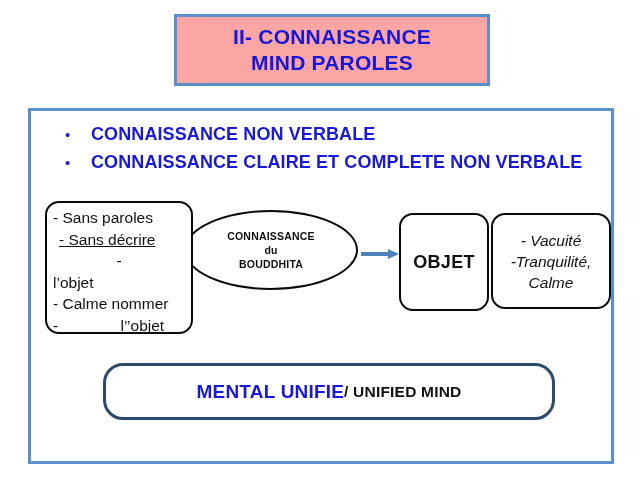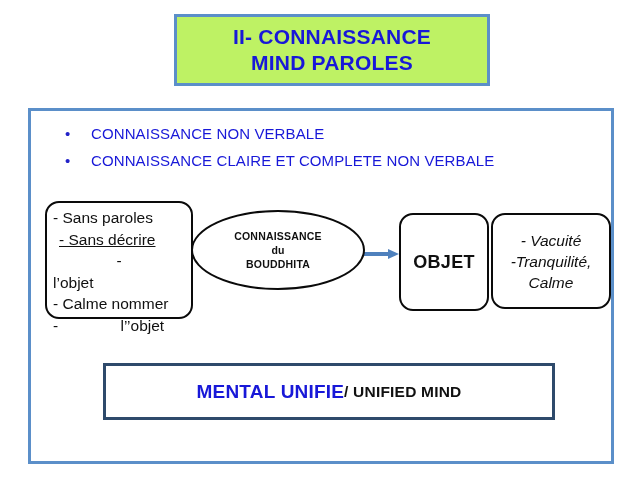--- a/index.html
+++ b/index.html
@@ -17,21 +17,21 @@
   }
 
   
   #title-box {
     position: absolute;
     left: 174px;
     top: 14px;
     width: 316px;
     height: 72px;
     border: 3px solid #5B8FC9;
-    background: #bef264;
+    background: #fca5a5;
     box-sizing: border-box;
     display: flex;
     flex-direction: column;
     align-items: center;
     justify-content: center;
   }
   #title-box .tline {
     color: #1818D8;
     font-weight: bold;
     font-size: 21px;
@@ -66,56 +66,56 @@
   }
   .bullet-dot {
     color: #2222C8;
     font-size: 15px;
     line-height: 20px;
     width: 26px;
     flex: 0 0 26px;
   }
   .bullet-text {
     color: #1818D8;
-    font-weight: normal;
-    font-size: 15px;
+    font-weight: bold;
+    font-size: 18px;
     line-height: 20px;
     letter-spacing: 0.1px;
     white-space: nowrap;
   }
 
   
   .rbox {
     position: absolute;
     border: 2.5px solid #0a0a0a;
     border-radius: 14px;
     background: #ffffff;
     box-sizing: border-box;
     color: #101010;
   }
 
   #left-box {
     left: 14px;
     top: 90px;
     width: 148px;
-    height: 118px;
+    height: 133px;
     padding: 4px 6px 0 6px;
     z-index: 3;
   }
   #left-box .l {
     font-size: 15.5px;
     line-height: 21.5px;
     white-space: nowrap;
   }
   .l.c { text-align: center; }
   .l.ind { padding-left: 6px; text-decoration: underline; }
 
   #ellipse {
     position: absolute;
-    left: 160px;
+    left: 153px;
     top: 99px;
     width: 174px;
     height: 80px;
     border: 2.5px solid #0a0a0a;
     border-radius: 50%;
     background: #ffffff;
     box-sizing: border-box;
     display: flex;
     flex-direction: column;
     align-items: center;
@@ -195,21 +195,21 @@
   }
 
   
   #bottom-box {
     position: absolute;
     left: 72px;
     top: 252px;
     width: 452px;
     height: 57px;
     border: 3px solid #2E4A6B;
-    border-radius: 0;
+    border-radius: 20px;
     background: #ffffff;
     box-sizing: border-box;
     display: flex;
     align-items: center;
     justify-content: center;
   }
   #bottom-box .bl-fr {
     color: #1818D8;
     font-weight: bold;
     font-size: 19px;

